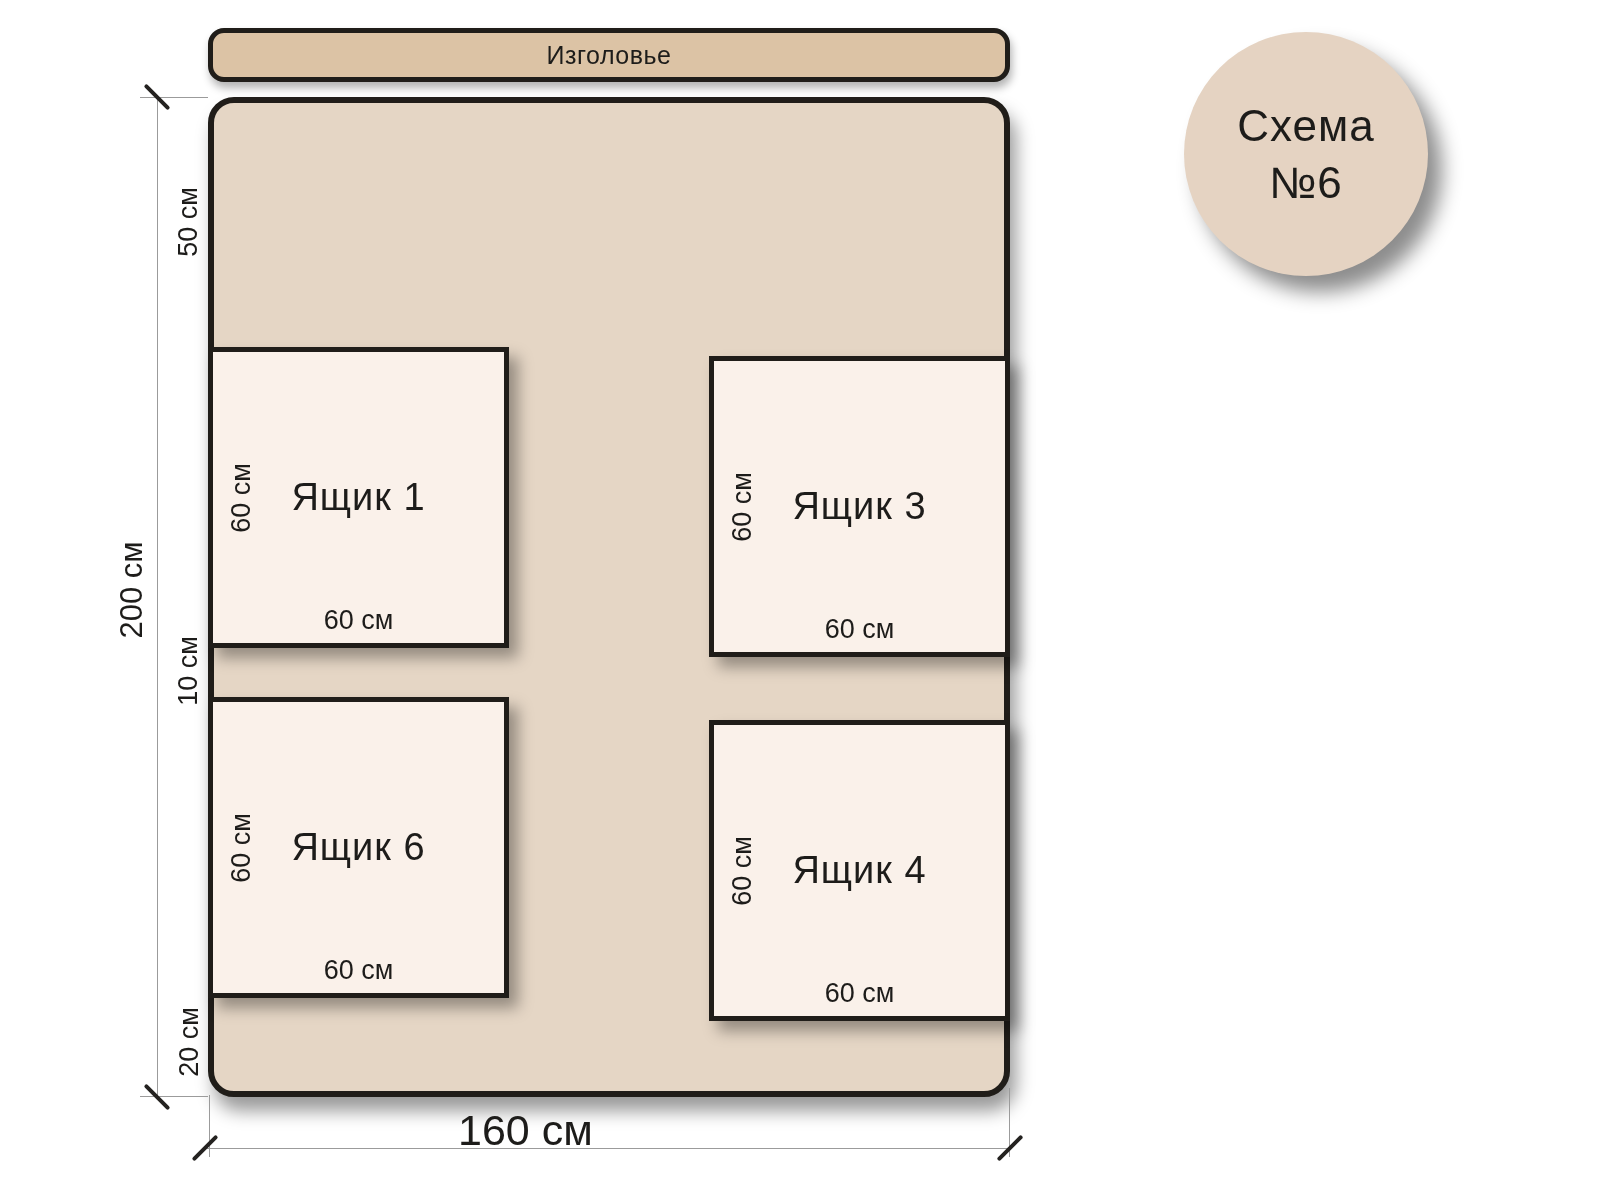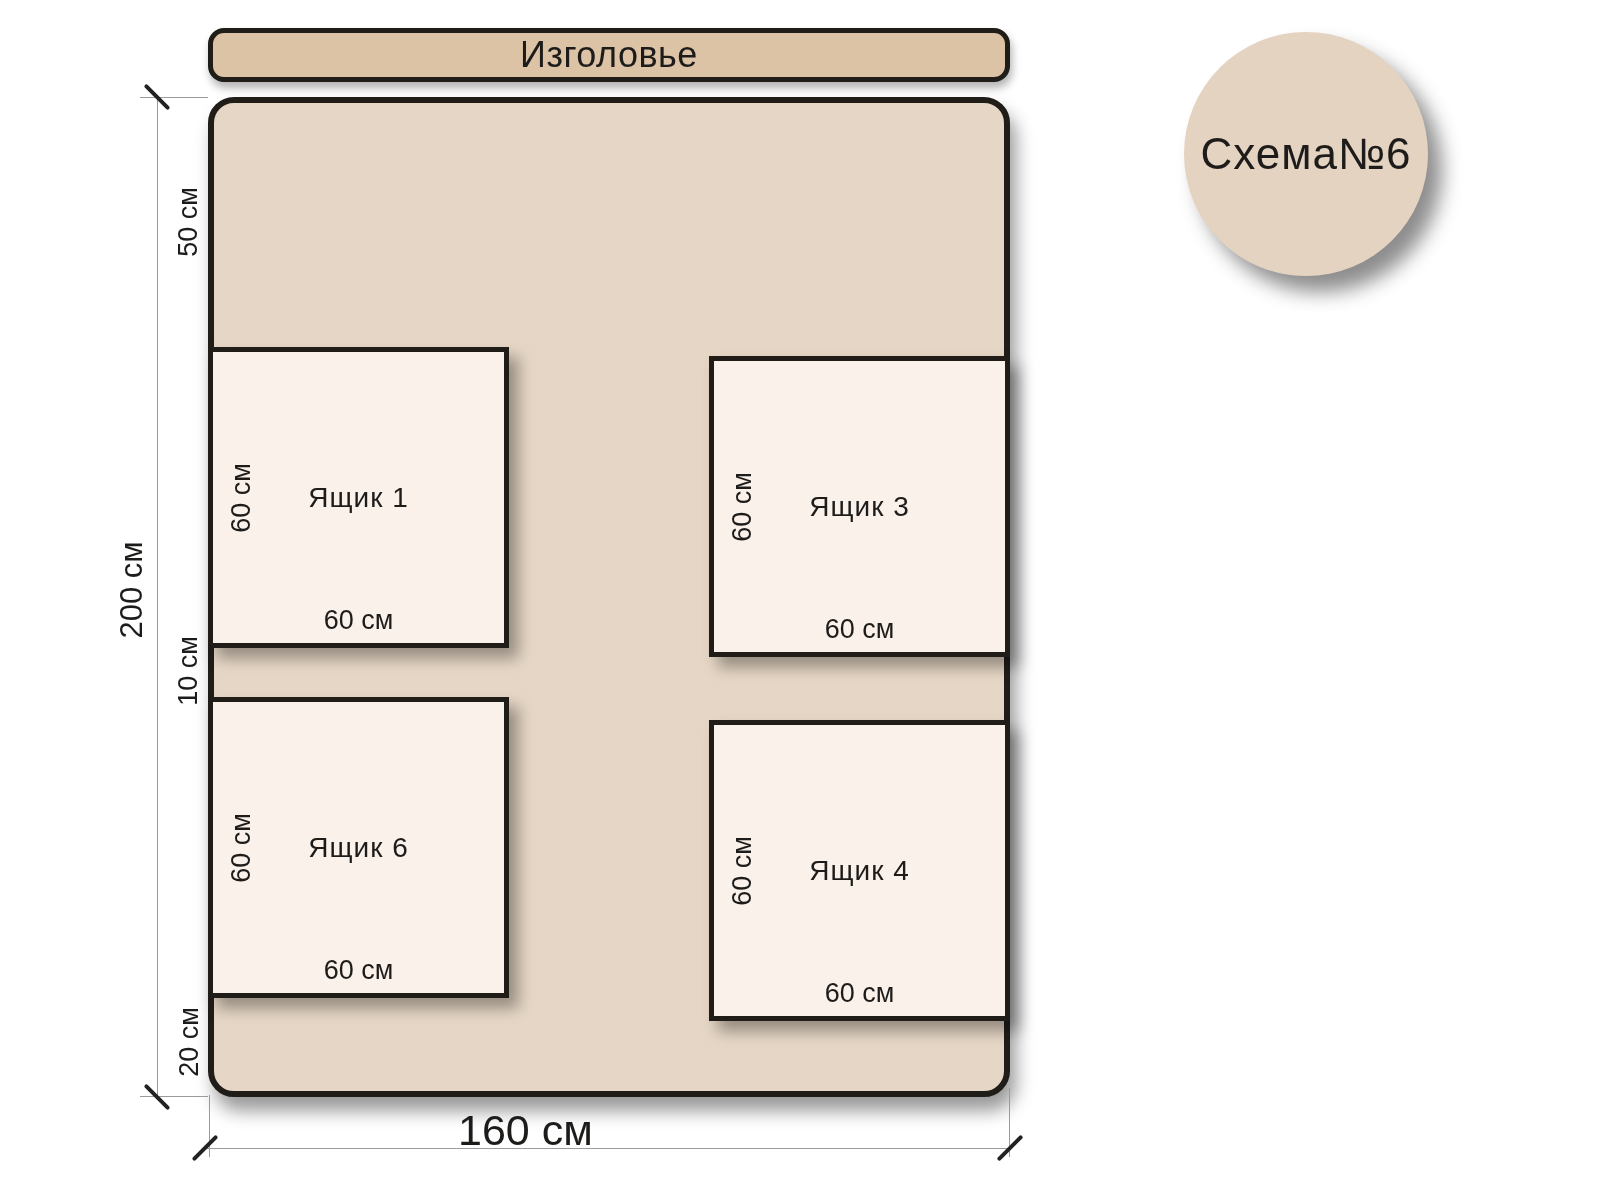--- a/index.html
+++ b/index.html
@@ -11,42 +11,42 @@
     color:#1d1c1a;
     overflow:hidden;
   }
   
   .headboard{
     position:absolute;left:208px;top:28px;width:802px;height:54px;
     box-sizing:border-box;border:5px solid #201d19;border-radius:16px;
     background:#dcc3a5;
     box-shadow:2px 6px 8px rgba(0,0,0,0.30);
     display:flex;align-items:center;justify-content:center;
-    font-size:36px;letter-spacing:0.5px;
+    font-size:25px;letter-spacing:0.5px;
   }
   
   .bed{
     position:absolute;left:208px;top:97px;width:802px;height:1000px;
     box-sizing:border-box;border:6px solid #201d19;border-radius:26px;
     background:#e5d6c5;
     box-shadow:6px 14px 18px rgba(0,0,0,0.40);
   }
   
   .drawer{
     position:absolute;width:301px;height:301px;
     box-sizing:border-box;border:5px solid #201d19;
     background:#faf1ea;
     box-shadow:9px 10px 14px rgba(0,0,0,0.35);
     display:flex;align-items:center;justify-content:center;
   }
   .drawer-1{left:208px;top:347px;}
   .drawer-2{left:208px;top:697px;}
   .drawer-3{left:709px;top:356px;}
   .drawer-4{left:709px;top:697px;margin-top:23px;}
-  .drawer-name{font-size:28px;font-weight:500;letter-spacing:1px;}
+  .drawer-name{font-size:38px;font-weight:500;letter-spacing:1px;}
   .vtext{
     writing-mode:vertical-rl;
     white-space:nowrap;
     font-size:27px;
   }
   .drawer-side-dim{
     position:absolute;left:13px;top:50%;
     transform:translateY(-50%) rotate(180deg);
   }
   .drawer-bottom-dim{
@@ -71,21 +71,21 @@
   .label-200{left:114px;top:590px;font-size:31px;}
   .label-160{
     position:absolute;left:458px;top:1106px;width:300px;
     text-align:left;font-size:43px;
   }
   
   .badge{
     position:absolute;left:1184px;top:32px;width:244px;height:244px;
     border-radius:50%;background:#e5d3c2;
     box-shadow:14px 16px 20px rgba(0,0,0,0.45);
-    display:flex;flex-direction:row;align-items:center;justify-content:center;
+    display:flex;flex-direction:column;align-items:center;justify-content:center;
     font-size:44px;font-weight:500;line-height:1.3;letter-spacing:1px;
   }
 </style>
 </head>
 <body>
 
 <div class="canvas">
 
   <div class="headboard">
     <span>Изголовье</span>

